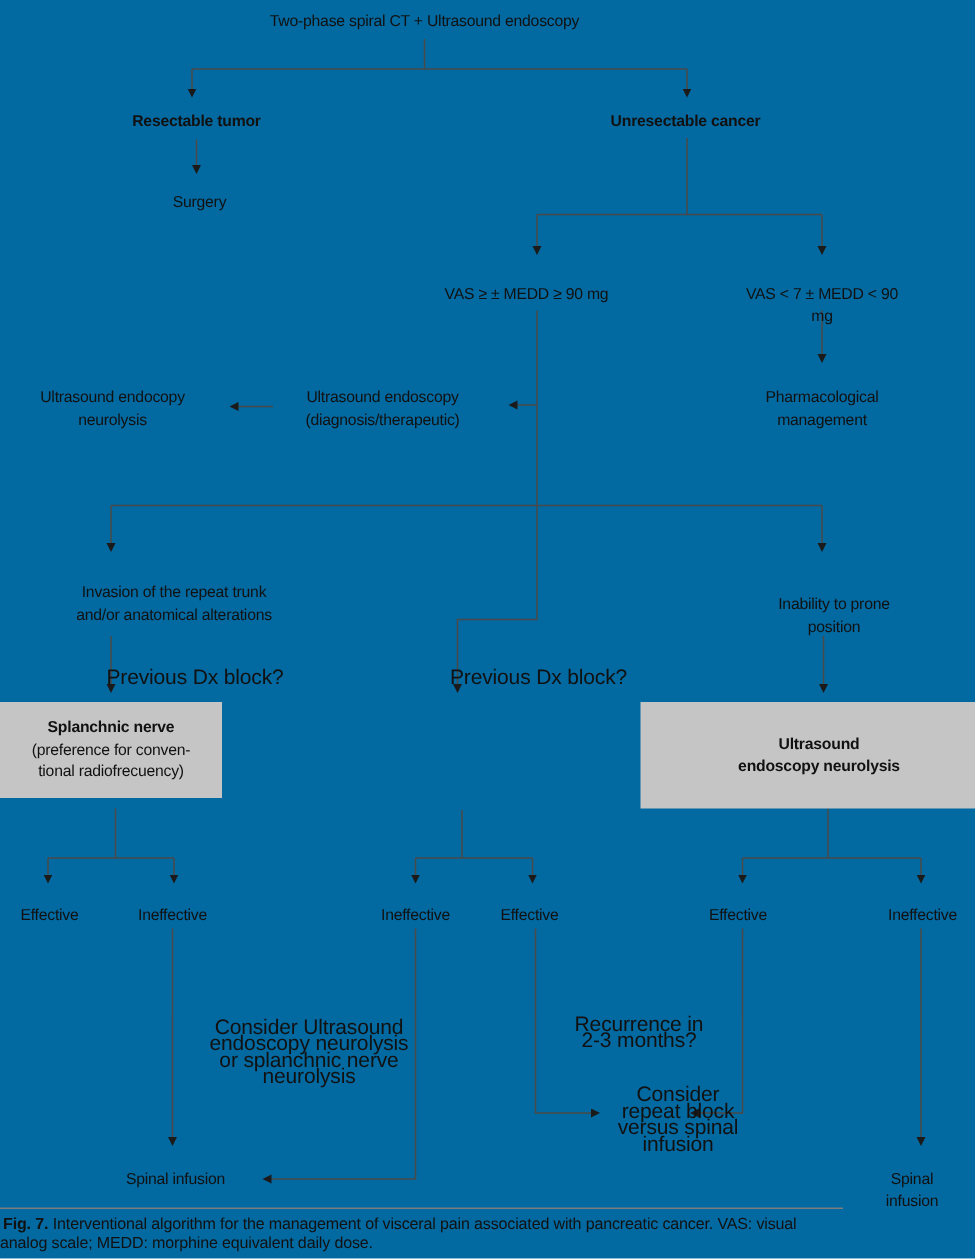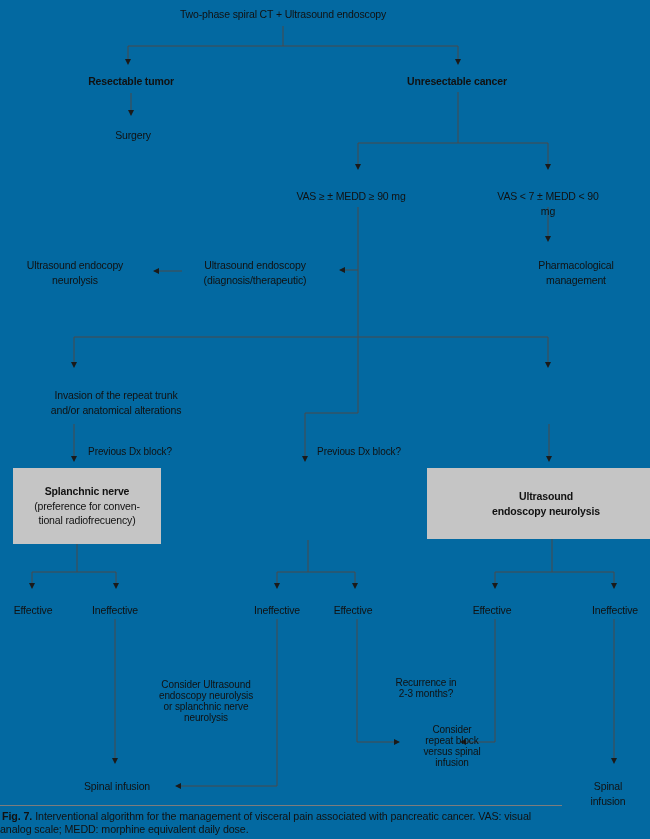--- a/index.html
+++ b/index.html
@@ -6,21 +6,21 @@
   #stage{
     position:relative;width:650px;height:839px;background:#0369a1;overflow:hidden;
     font-family:"Liberation Sans","DejaVu Sans",sans-serif;color:#111111;
   }
   #wires{position:absolute;left:0;top:0;width:650px;height:839px;}
   .lbl{
     position:absolute;transform:translateX(-50%);text-align:center;
     white-space:pre-line;font-size:10.5px;line-height:15px;letter-spacing:-0.15px;color:#111111;
   }
   .bold{font-weight:bold;}
-  .small{font-size:10px;line-height:11px;letter-spacing:-0.1px;}
+  .small{font-size:14px;line-height:11px;letter-spacing:-0.1px;}
   .gbox{
     position:absolute;background:#c5c5c5;display:flex;flex-direction:column;
     justify-content:center;text-align:center;
   }
   .gbox .bt{font-weight:bold;white-space:pre-line;font-size:10.5px;line-height:14.5px;letter-spacing:-0.15px;}
   .gbox .bs{white-space:pre-line;font-size:10.5px;line-height:14.5px;letter-spacing:-0.15px;}
   #caption{
     position:absolute;left:0;top:805px;width:562px;border-top:1px solid #7d7d7d;
     padding-top:4px;font-size:10.7px;line-height:13px;letter-spacing:-0.1px;text-align:left;
   }
@@ -79,28 +79,29 @@
   <div class="lbl" style="left:283px;top:7px;">Two-phase spiral CT + Ultrasound endoscopy</div>
   <div class="lbl bold" style="left:131px;top:74px;text-align:right;">Resectable tumor</div>
   <div class="lbl bold" style="left:457px;top:74px;">Unresectable cancer</div>
   <div class="lbl" style="left:133px;top:128px;">Surgery</div>
   <div class="lbl" style="left:351px;top:189px;">VAS ≥ ± MEDD ≥ 90 mg</div>
   <div class="lbl" style="left:548px;top:189px;">VAS &lt; 7 ± MEDD &lt; 90 mg</div>
   <div class="lbl" style="left:75px;top:258px;">Ultrasound endocopy
 neurolysis</div>
   <div class="lbl" style="left:255px;top:258px;">Ultrasound endoscopy
 (diagnosis/therapeutic)</div>
-  <div class="lbl" style="left:548px;top:258px;margin-left:28px;">Pharmacological
+  <div class="lbl" style="left:548px;top:258px;">Pharmacological
 management</div>
   <div class="lbl" style="left:116px;top:388px;">Invasion of the repeat trunk
 and/or anatomical alterations</div>
+  <div class="lbl" style="left:556px;top:396px;">Inability to prone position</div>
   <div class="lbl small" style="left:130px;top:446px;">Previous Dx block?</div>
   <div class="lbl small" style="left:359px;top:446px;">Previous Dx block?</div>
 
-  <div class="gbox" style="left:13px;top:468px;width:148px;height:76px;">
+  <div class="gbox" style="left:0px;top:468px;width:148px;height:64px;">
     <div class="bt">Splanchnic nerve</div>
     <div class="bs">(preference for conven-
 tional radiofrecuency)</div>
   </div>
   <div class="gbox" style="left:427px;top:468px;width:238px;height:71px;">
     <div class="bt">Ultrasound
 endoscopy neurolysis</div>
   </div>
 
   <div class="lbl" style="left:33px;top:603px;">Effective</div>

